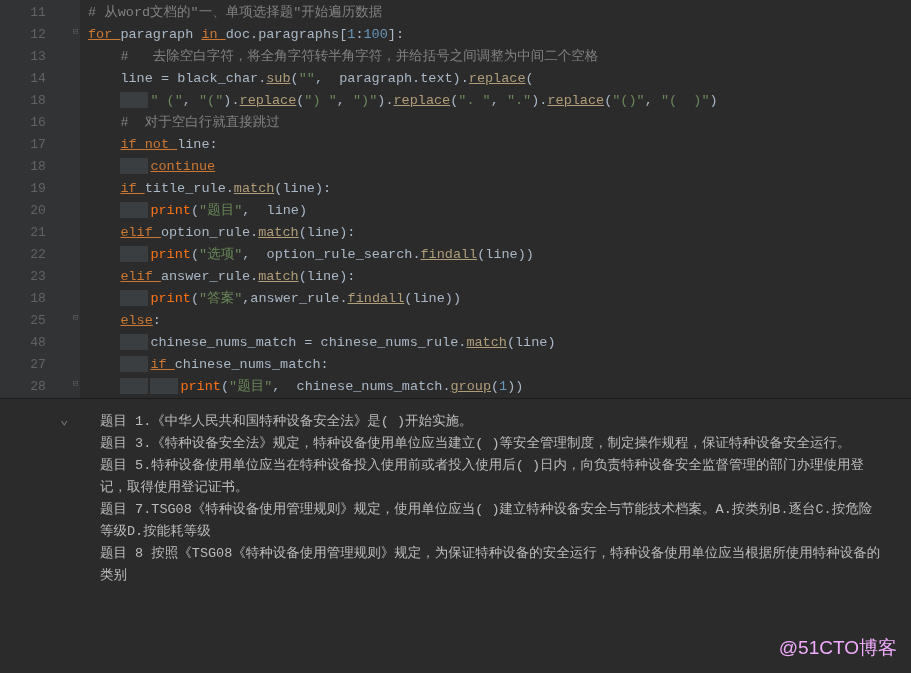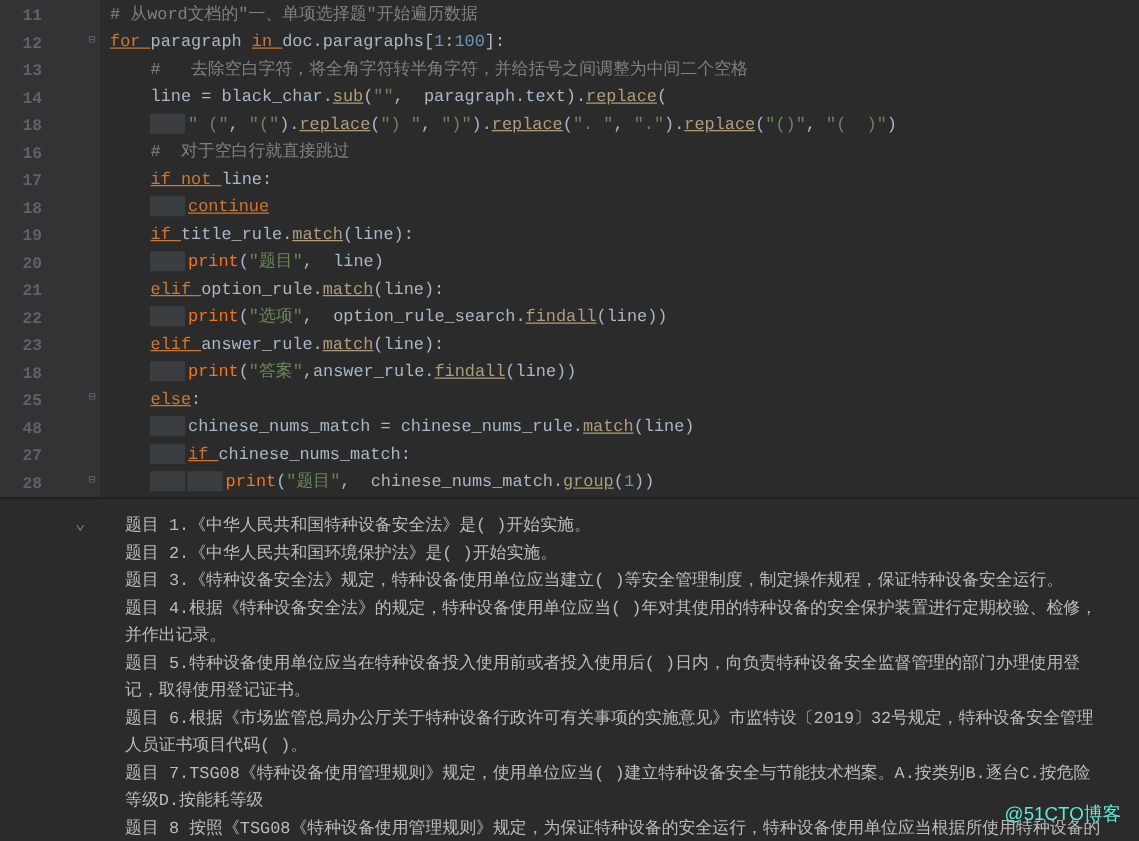--- a/index.html
+++ b/index.html
@@ -14,27 +14,26 @@
   }
   .editor {
     display: flex;
     background: #2b2b2b;
     height: 398px;
     overflow: hidden;
   }
   .gutter {
     background: #313335;
     color: #606366;
-    text-align: left;
-    padding: 2px 10px 2px 18px;
+    text-align: center;
+    padding: 2px 10px 2px 6px;
     user-select: none;
     line-height: 22px;
     font-size: 13px;
     width: 80px;
-    font-weight: bold;
   }
   .gutter-line { position: relative; }
   .fold {
     position: absolute;
     right: -10px;
     top: 4px;
     width: 9px;
     height: 9px;
     color: #606366;
     font-size: 9px;
@@ -82,22 +81,22 @@
   }
   .console-body {
     margin-left: 82px;
     margin-right: 12px;
   }
   .console-line { margin-bottom: 0px; }
   .watermark {
     position: absolute;
     right: 14px;
     bottom: 12px;
-    color: #5eead4;
-    font-size: 15px;
+    color: #f0abfc;
+    font-size: 19px;
     font-family: sans-serif;
   }
 </style>
 </head>
 <body>
 
 <div class="editor">
   <div class="gutter" id="gutter">
       <div class="gutter-line">11</div>
       <div class="gutter-line">12<span class="fold">⊟</span></div>
@@ -118,23 +117,20 @@
       <div class="gutter-line">27</div>
       <div class="gutter-line">28<span class="fold">⊟</span></div>
     </div>
   <div class="code" id="code"><div><span class="c-comment"># 从word文档的"一、单项选择题"开始遍历数据</span></div><div><span class="c-keyword">for </span><span class="c-ident">paragraph </span><span class="c-keyword">in </span><span class="c-ident">doc</span><span class="c-paren">.</span><span class="c-ident">paragraphs</span><span class="c-paren">[</span><span class="c-num">1</span><span class="c-paren">:</span><span class="c-num">100</span><span class="c-paren">]:</span></div><div>    <span class="c-comment">#   去除空白字符，将全角字符转半角字符，并给括号之间调整为中间二个空格</span></div><div>    <span class="c-ident">line </span><span class="c-paren">= </span><span class="c-ident">black_char</span><span class="c-paren">.</span><span class="c-func">sub</span><span class="c-paren">(</span><span class="c-string">""</span><span class="c-paren">, </span><span class="c-ident"> paragraph</span><span class="c-paren">.</span><span class="c-ident">text</span><span class="c-paren">).</span><span class="c-func">replace</span><span class="c-paren">(</span></div><div>    <span class="indent-box"></span><span class="c-string">" ("</span><span class="c-paren">, </span><span class="c-string">"("</span><span class="c-paren">).</span><span class="c-func">replace</span><span class="c-paren">(</span><span class="c-string">") "</span><span class="c-paren">, </span><span class="c-string">")"</span><span class="c-paren">).</span><span class="c-func">replace</span><span class="c-paren">(</span><span class="c-string">". "</span><span class="c-paren">, </span><span class="c-string">"."</span><span class="c-paren">).</span><span class="c-func">replace</span><span class="c-paren">(</span><span class="c-string">"()"</span><span class="c-paren">, </span><span class="c-string">"(  )"</span><span class="c-paren">)</span></div><div>    <span class="c-comment">#  对于空白行就直接跳过</span></div><div>    <span class="c-keyword">if not </span><span class="c-ident">line</span><span class="c-paren">:</span></div><div>    <span class="indent-box"></span><span class="c-keyword">continue</span></div><div>    <span class="c-keyword">if </span><span class="c-ident">title_rule</span><span class="c-paren">.</span><span class="c-func">match</span><span class="c-paren">(</span><span class="c-ident">line</span><span class="c-paren">):</span></div><div>    <span class="indent-box"></span><span class="c-builtin">print</span><span class="c-paren">(</span><span class="c-string">"题目"</span><span class="c-paren">, </span><span class="c-ident"> line</span><span class="c-paren">)</span></div><div>    <span class="c-keyword">elif </span><span class="c-ident">option_rule</span><span class="c-paren">.</span><span class="c-func">match</span><span class="c-paren">(</span><span class="c-ident">line</span><span class="c-paren">):</span></div><div>    <span class="indent-box"></span><span class="c-builtin">print</span><span class="c-paren">(</span><span class="c-string">"选项"</span><span class="c-paren">, </span><span class="c-ident"> option_rule_search</span><span class="c-paren">.</span><span class="c-func">findall</span><span class="c-paren">(</span><span class="c-ident">line</span><span class="c-paren">))</span></div><div>    <span class="c-keyword">elif </span><span class="c-ident">answer_rule</span><span class="c-paren">.</span><span class="c-func">match</span><span class="c-paren">(</span><span class="c-ident">line</span><span class="c-paren">):</span></div><div>    <span class="indent-box"></span><span class="c-builtin">print</span><span class="c-paren">(</span><span class="c-string">"答案"</span><span class="c-paren">,</span><span class="c-ident">answer_rule</span><span class="c-paren">.</span><span class="c-func">findall</span><span class="c-paren">(</span><span class="c-ident">line</span><span class="c-paren">))</span></div><div>    <span class="c-keyword">else</span><span class="c-paren">:</span></div><div>    <span class="indent-box"></span><span class="c-ident">chinese_nums_match </span><span class="c-paren">= </span><span class="c-ident">chinese_nums_rule</span><span class="c-paren">.</span><span class="c-func">match</span><span class="c-paren">(</span><span class="c-ident">line</span><span class="c-paren">)</span></div><div>    <span class="indent-box"></span><span class="c-keyword">if </span><span class="c-ident">chinese_nums_match</span><span class="c-paren">:</span></div><div>    <span class="indent-box"></span><span class="indent-box"></span><span class="c-builtin">print</span><span class="c-paren">(</span><span class="c-string">"题目"</span><span class="c-paren">, </span><span class="c-ident"> chinese_nums_match</span><span class="c-paren">.</span><span class="c-func">group</span><span class="c-paren">(</span><span class="c-num">1</span><span class="c-paren">))</span></div></div>
 </div>
 
 <div class="console">
   <div class="console-chevron">⌄</div>
   <div class="console-body" id="console-body">
       <div class="console-line">题目 1.《中华人民共和国特种设备安全法》是(   )开始实施。</div>
-      <div class="console-line">题目 2.《中华人民共和国环境保护法》是(   )开始实施。</div>
       <div class="console-line">题目 3.《特种设备安全法》规定，特种设备使用单位应当建立(   )等安全管理制度，制定操作规程，保证特种设备安全运行。</div>
-      <div class="console-line">题目 4.根据《特种设备安全法》的规定，特种设备使用单位应当(   )年对其使用的特种设备的安全保护装置进行定期校验、检修，并作出记录。</div>
       <div class="console-line">题目 5.特种设备使用单位应当在特种设备投入使用前或者投入使用后(   )日内，向负责特种设备安全监督管理的部门办理使用登记，取得使用登记证书。</div>
-      <div class="console-line">题目 6.根据《市场监管总局办公厅关于特种设备行政许可有关事项的实施意见》市监特设〔2019〕32号规定，特种设备安全管理人员证书项目代码(   )。</div>
       <div class="console-line">题目 7.TSG08《特种设备使用管理规则》规定，使用单位应当(   )建立特种设备安全与节能技术档案。A.按类别B.逐台C.按危险等级D.按能耗等级</div>
       <div class="console-line">题目 8 按照《TSG08《特种设备使用管理规则》规定，为保证特种设备的安全运行，特种设备使用单位应当根据所使用特种设备的类别</div>
     </div>
 </div>
 
 <div class="watermark">@51CTO博客</div>
 
 </body></html>

